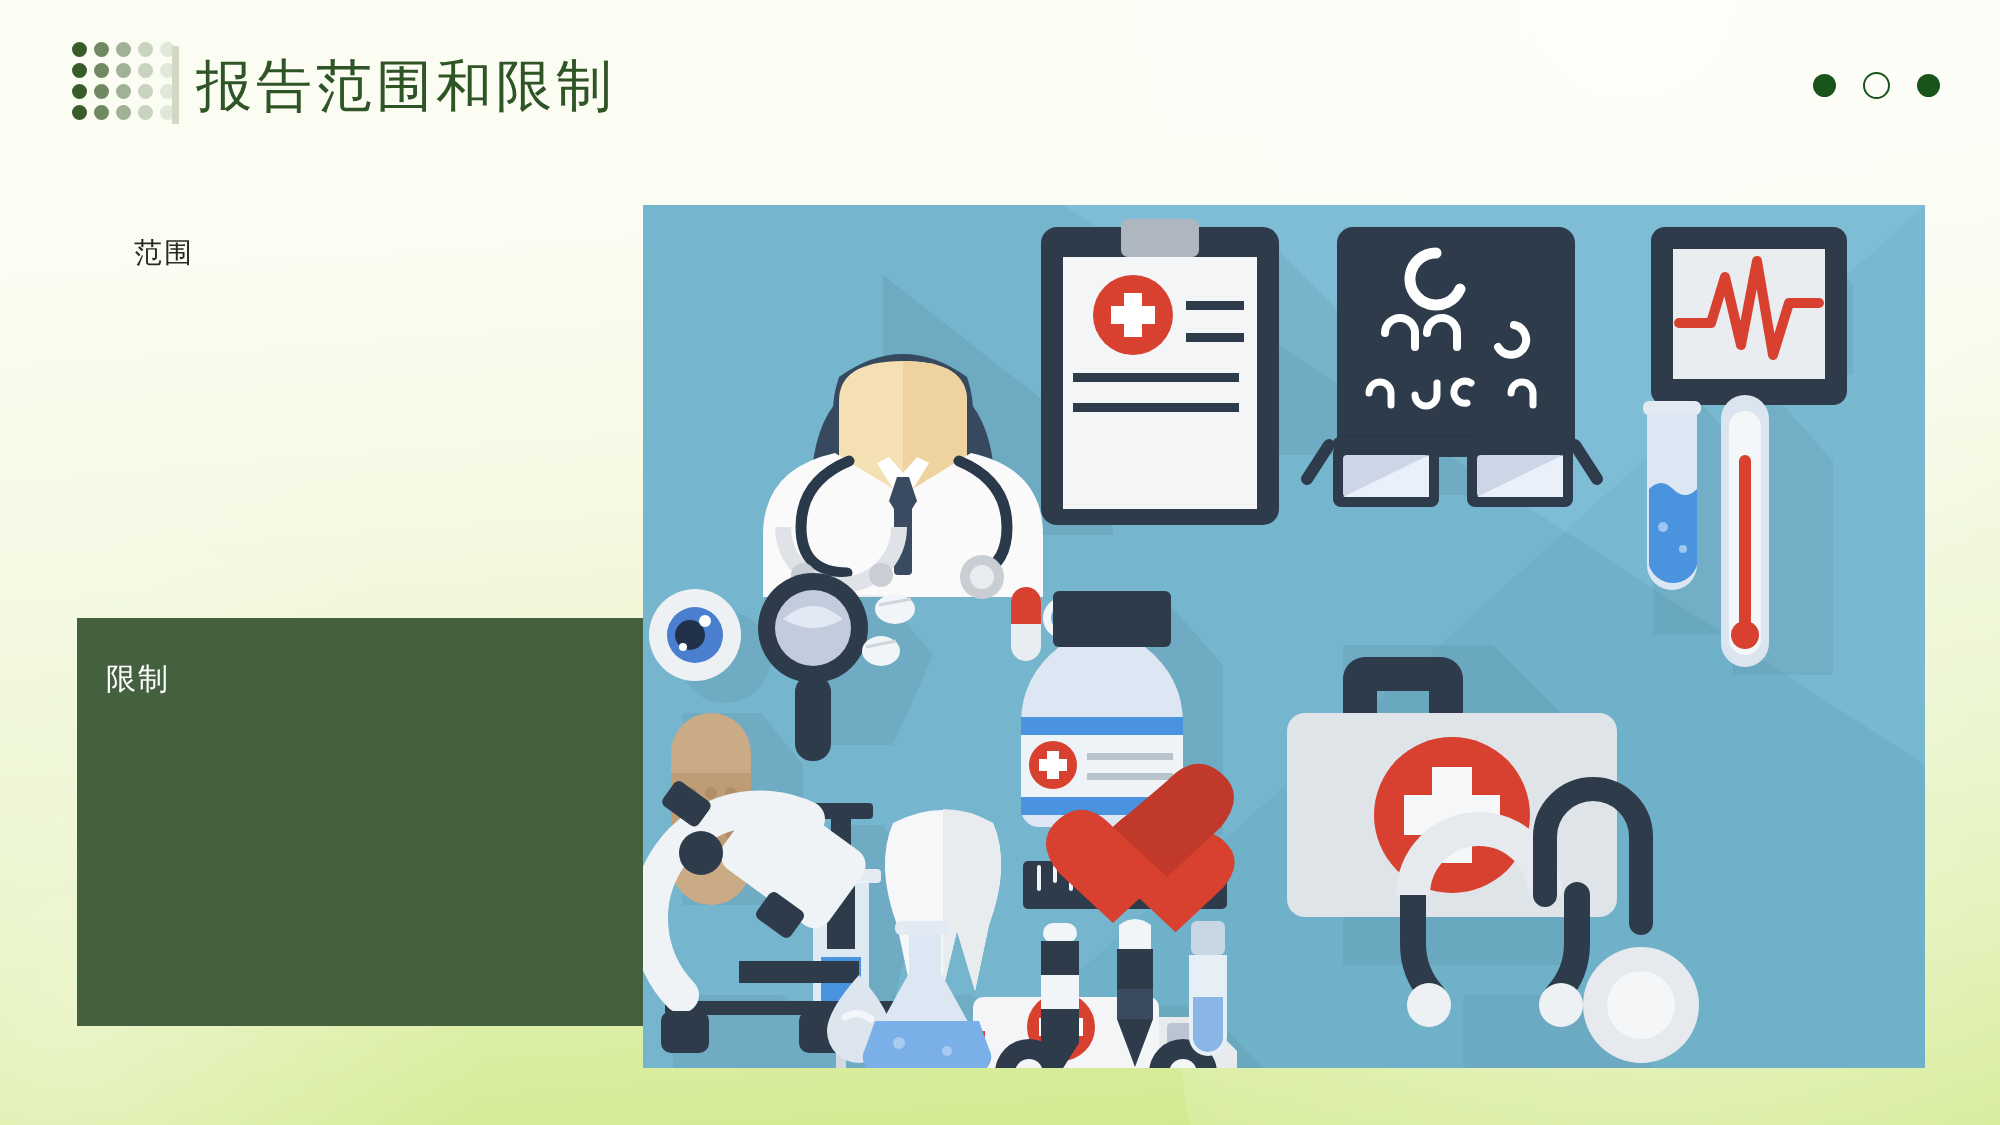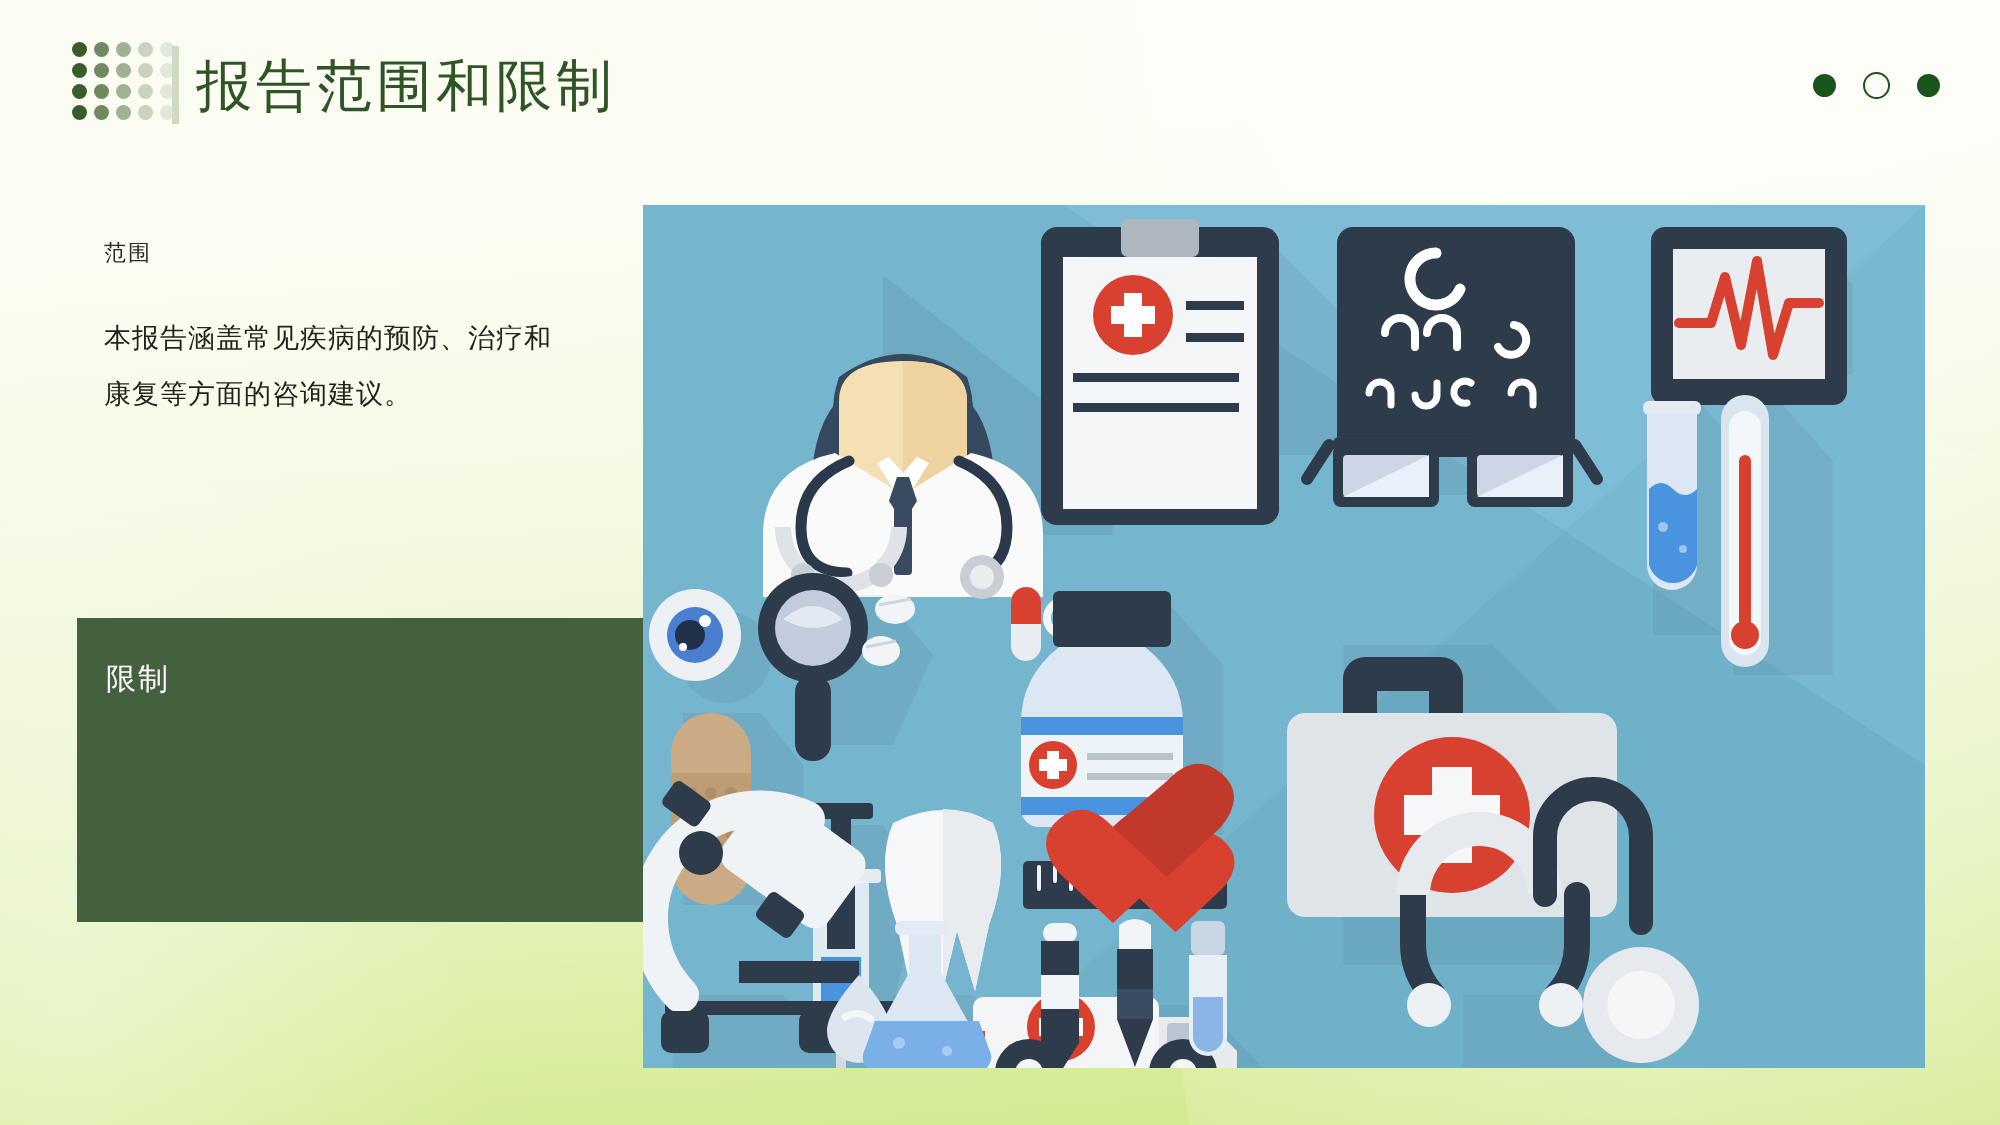--- a/index.html
+++ b/index.html
@@ -48,27 +48,27 @@
     color:#2f5426;font-weight:400;white-space:nowrap;
   }
 
   .dots-tri{position:absolute;right:60px;top:72px;display:flex;align-items:center;gap:27px;}
   .dots-tri span{display:block;width:23px;height:23px;border-radius:50%;}
   .dots-tri .solid{background:#19551a;}
   .dots-tri .hollow{background:transparent;border:2.5px solid #19551a;}
 
   
   .scope-block{position:absolute;left:104px;top:234px;width:470px;}
-  .scope-heading{font-size:22px;line-height:38px;color:#2a2a24;letter-spacing:2px;}
+  .scope-heading{font-size:28px;line-height:38px;color:#2a2a24;letter-spacing:2px;margin-left:30px;}
   .scope-body{
     margin-top:38px;font-size:27px;line-height:56px;color:#22231c;letter-spacing:1px;
   }
 
   .limit-card{
-    position:absolute;left:77px;top:618px;width:652px;height:304px;
+    position:absolute;left:77px;top:618px;width:652px;height:408px;
     background:#45603f;
     padding-left:39px;
   }
   .limit-inner{position:absolute;left:29px;top:42px;width:520px;}
   .limit-heading{font-size:30px;line-height:38px;color:#ffffff;letter-spacing:2px;}
   .limit-body{margin-top:34px;font-size:26px;line-height:54px;color:#f2f5ee;letter-spacing:1px;}
 
   
   .artpanel{
     position:absolute;left:643px;top:205px;width:1282px;height:863px;
@@ -116,21 +116,20 @@
 
     <div class="dots-tri">
       <span class="solid"></span>
       <span class="hollow"></span>
       <span class="solid"></span>
     </div>
   </div>
 
   <div class="scope-block">
     <div class="scope-heading">范围</div>
-    <div class="scope-body">本报告涵盖常见疾病的预防、治疗和康复等方面的咨询建议。</div>
   </div>
 
   <div class="limit-card">
     <div class="limit-inner">
       <div class="limit-heading">限制</div>
     </div>
   </div>
 
   <div class="artpanel">
     <svg viewBox="0 0 1282 863" xmlns="http://www.w3.org/2000/svg">

